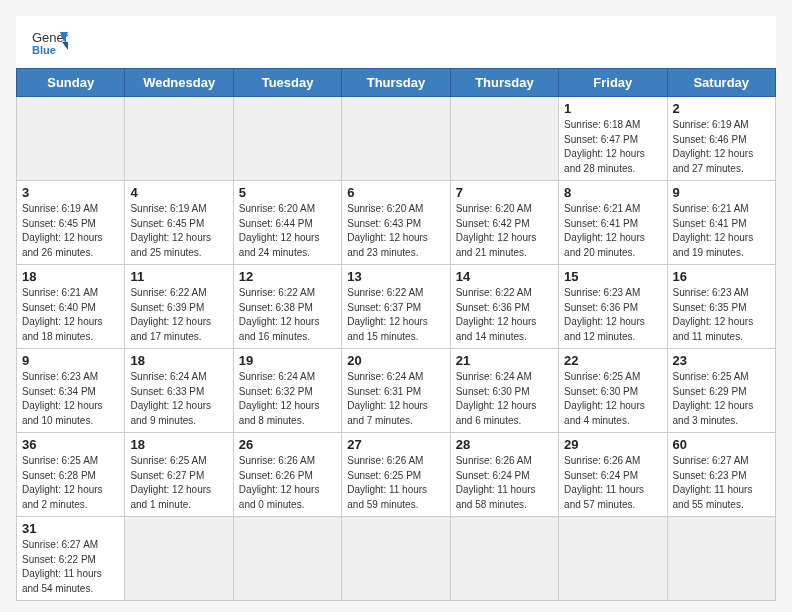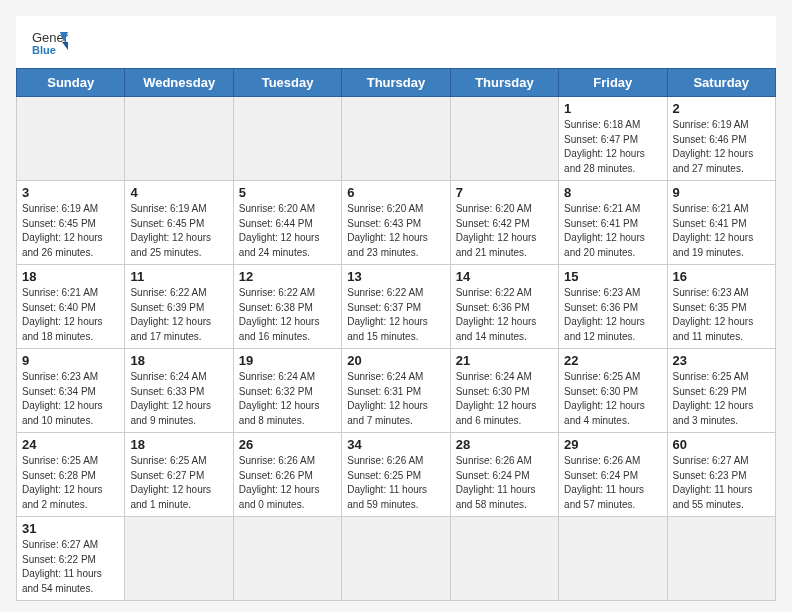--- a/index.html
+++ b/index.html
@@ -263,39 +263,39 @@
           </td>
           <td>
             <span class="day-num">23</span>
             <div class="day-info" style="white-space: pre-line;">Sunrise: 6:25 AM
 Sunset: 6:29 PM
 Daylight: 12 hours and 3 minutes.</div>
           </td>
         </tr>
         <tr>
           <td>
-            <span class="day-num">24</span>
+            <span class="day-num">36</span>
             <div class="day-info" style="white-space: pre-line;">Sunrise: 6:25 AM
 Sunset: 6:28 PM
 Daylight: 12 hours and 2 minutes.</div>
           </td>
           <td>
             <span class="day-num">18</span>
             <div class="day-info" style="white-space: pre-line;">Sunrise: 6:25 AM
 Sunset: 6:27 PM
 Daylight: 12 hours and 1 minute.</div>
           </td>
           <td>
             <span class="day-num">26</span>
             <div class="day-info" style="white-space: pre-line;">Sunrise: 6:26 AM
 Sunset: 6:26 PM
 Daylight: 12 hours and 0 minutes.</div>
           </td>
           <td>
-            <span class="day-num">34</span>
+            <span class="day-num">27</span>
             <div class="day-info" style="white-space: pre-line;">Sunrise: 6:26 AM
 Sunset: 6:25 PM
 Daylight: 11 hours and 59 minutes.</div>
           </td>
           <td>
             <span class="day-num">28</span>
             <div class="day-info" style="white-space: pre-line;">Sunrise: 6:26 AM
 Sunset: 6:24 PM
 Daylight: 11 hours and 58 minutes.</div>
           </td>

